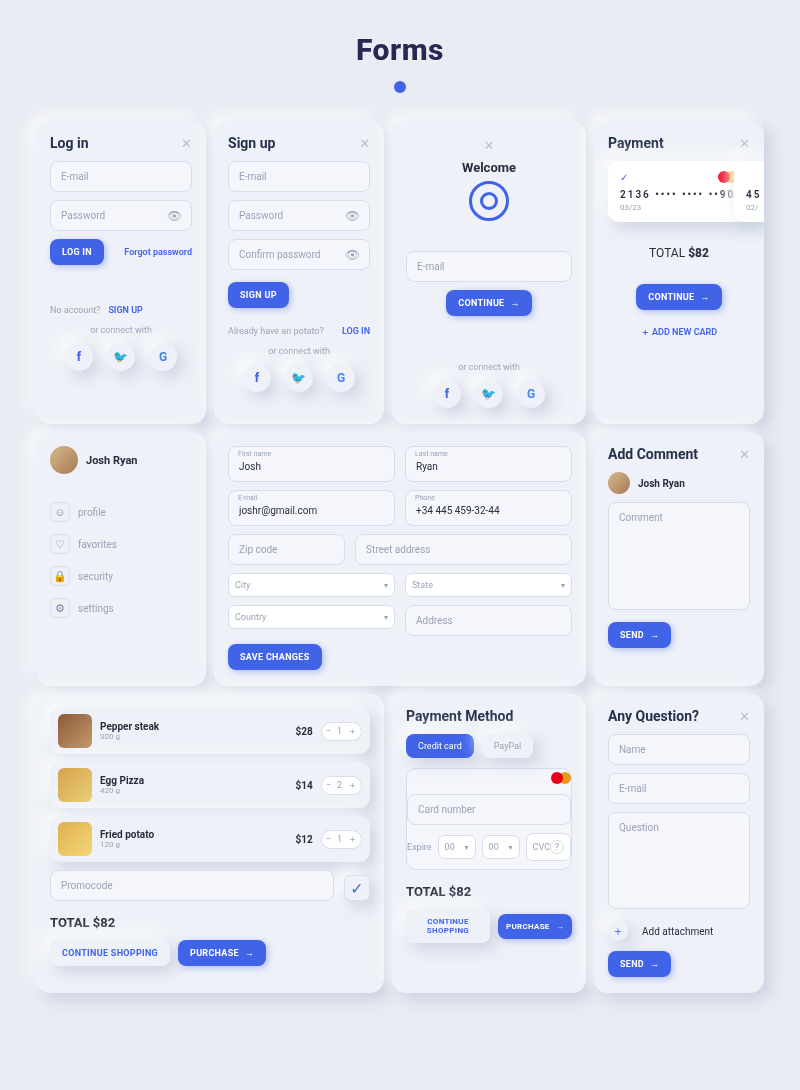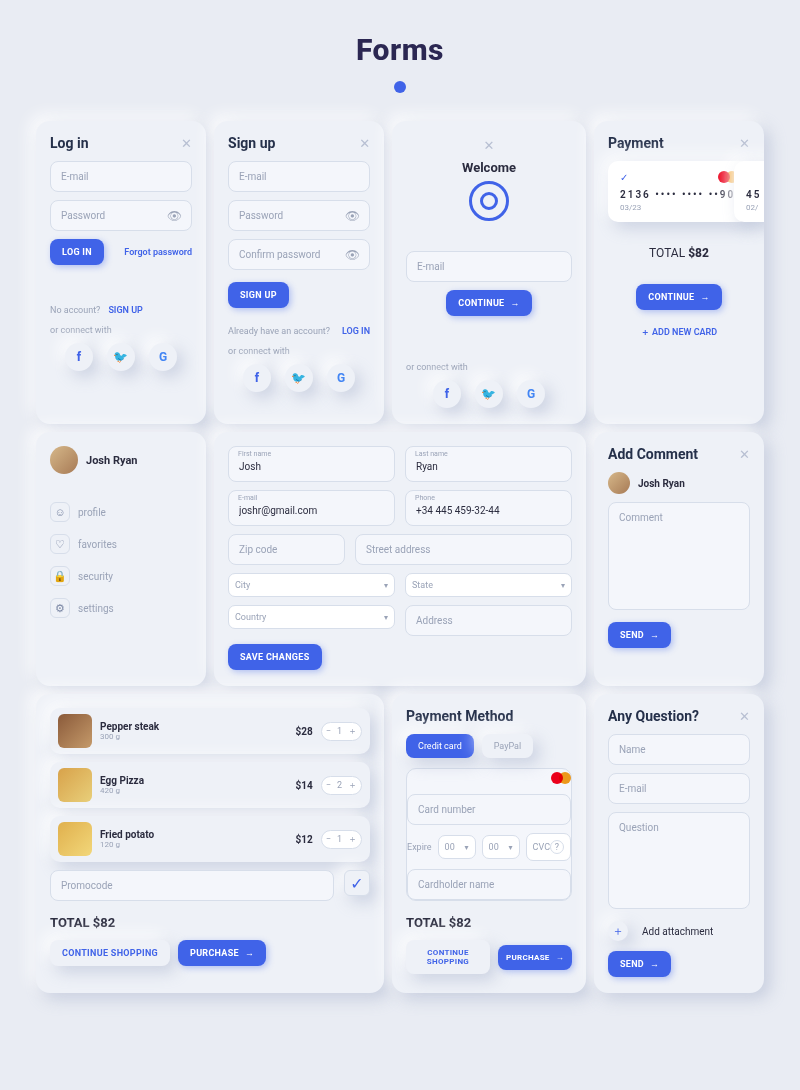--- a/index.html
+++ b/index.html
@@ -31,21 +31,21 @@
   .field textarea{resize:none;}
   .eye{position:absolute;right:10px;top:50%;transform:translateY(-50%);color:var(--muted);font-size:12px;}
   .btn{display:inline-flex;align-items:center;gap:6px;background:var(--blue);color:#fff;border:none;
        border-radius:8px;padding:8px 12px;font-size:9px;font-weight:700;letter-spacing:.3px;cursor:pointer;
        box-shadow:2px 2px 6px rgba(64,99,232,.35);}
   .btn.ghost{background:var(--card);color:var(--blue);box-shadow:var(--shadow);}
   .link{color:var(--blue);font-size:9px;font-weight:600;cursor:pointer;}
   .muted{color:var(--muted);font-size:9px;}
   .row{display:flex;align-items:center;gap:8px;}
   .center{text-align:center;}
-  .connect{font-size:9px;color:var(--muted);margin:10px 0 8px;}
+  .connect{text-align:center;font-size:9px;color:var(--muted);margin:10px 0 8px;}
   .socials{display:flex;justify-content:center;gap:14px;}
   .soc{width:28px;height:28px;border-radius:50%;background:var(--card);box-shadow:var(--shadow);
        display:flex;align-items:center;justify-content:center;font-size:12px;cursor:pointer;}
   .soc.fb{color:#4063e8;font-weight:800;}
   .soc.tw{color:#4aa3f0;}
   .soc.g{font-weight:700;}
   .g span:nth-child(1){color:#4285F4;}.g span:nth-child(2){color:#EA4335;}
   .welcome-icon{width:40px;height:40px;border:3px solid var(--blue);border-radius:50%;margin:6px auto 10px;
     display:flex;align-items:center;justify-content:center;}
   .welcome-icon::before{content:"";width:12px;height:12px;border:3px solid var(--blue);border-radius:50%;}
@@ -137,21 +137,21 @@
   <div class="card">
     <div class="card-head">
       <div class="card-title">Sign up</div>
       <div class="x">✕</div>
     </div>
     <div class="field"><input placeholder="E-mail" style=""></div>
     <div class="field"><input type="password" placeholder="Password" style=""><span class="eye">👁</span></div>
     <div class="field"><input type="password" placeholder="Confirm password" style=""><span class="eye">👁</span></div>
     <button class="btn" style="margin:4px 0 18px">SIGN UP</button>
     <div class="row" style="justify-content:space-between;">
-      <span class="muted">Already have an account?</span>
+      <span class="muted">Already have an potato?</span>
       <span class="link">LOG IN</span>
     </div>
     <div class="connect">or connect with</div>
     <div class="socials">
       <div class="soc fb">f</div>
       <div class="soc tw">🐦</div>
       <div class="soc g">
           <span>G</span>
         </div>
     </div>
@@ -329,21 +329,21 @@
             <div class="ci-wt">120 g</div>
           </div>
           <div class="ci-price">$12</div>
           <div class="stepper">
             <span>−</span>
             <span>1</span>
             <span>＋</span>
           </div>
         </div>
       </div>
-    <div class="flex" style="align-items:flex-start">
+    <div class="flex" style="align-items:flex-end">
       <div class="field" style="flex:1;margin:0"><input placeholder="Promocode" style=""></div>
       <div class="squarebtn">
           <span>✓</span>
         </div>
     </div>
     <div style="font-size:13px;font-weight:700;margin:14px 0 10px">
       <span>TOTAL</span> <span>$82</span>
     </div>
     <div class="row">
       <button class="btn ghost">CONTINUE SHOPPING</button>
@@ -371,21 +371,20 @@
           </div>
         <div class="sel">
             <span>00</span>
             <span class="chev">▾</span>
           </div>
         <div class="sel" style="flex:1;justify-content:space-between">
             <span>CVC</span>
             <span class="help">?</span>
           </div>
       </div>
-      <div class="field" style="margin:0"><input placeholder="Cardholder name" style=""></div>
     </div>
     <div style="font-size:13px;font-weight:700;margin:14px 0 10px">
       <span>TOTAL</span> <span>$82</span>
     </div>
     <div class="row">
       <button class="btn ghost" style="font-size:8px;padding:8px 8px">CONTINUE SHOPPING</button>
       <button class="btn" style="font-size:8px;padding:8px 8px">
         <span>PURCHASE</span>
         <span>→</span>
       </button>

